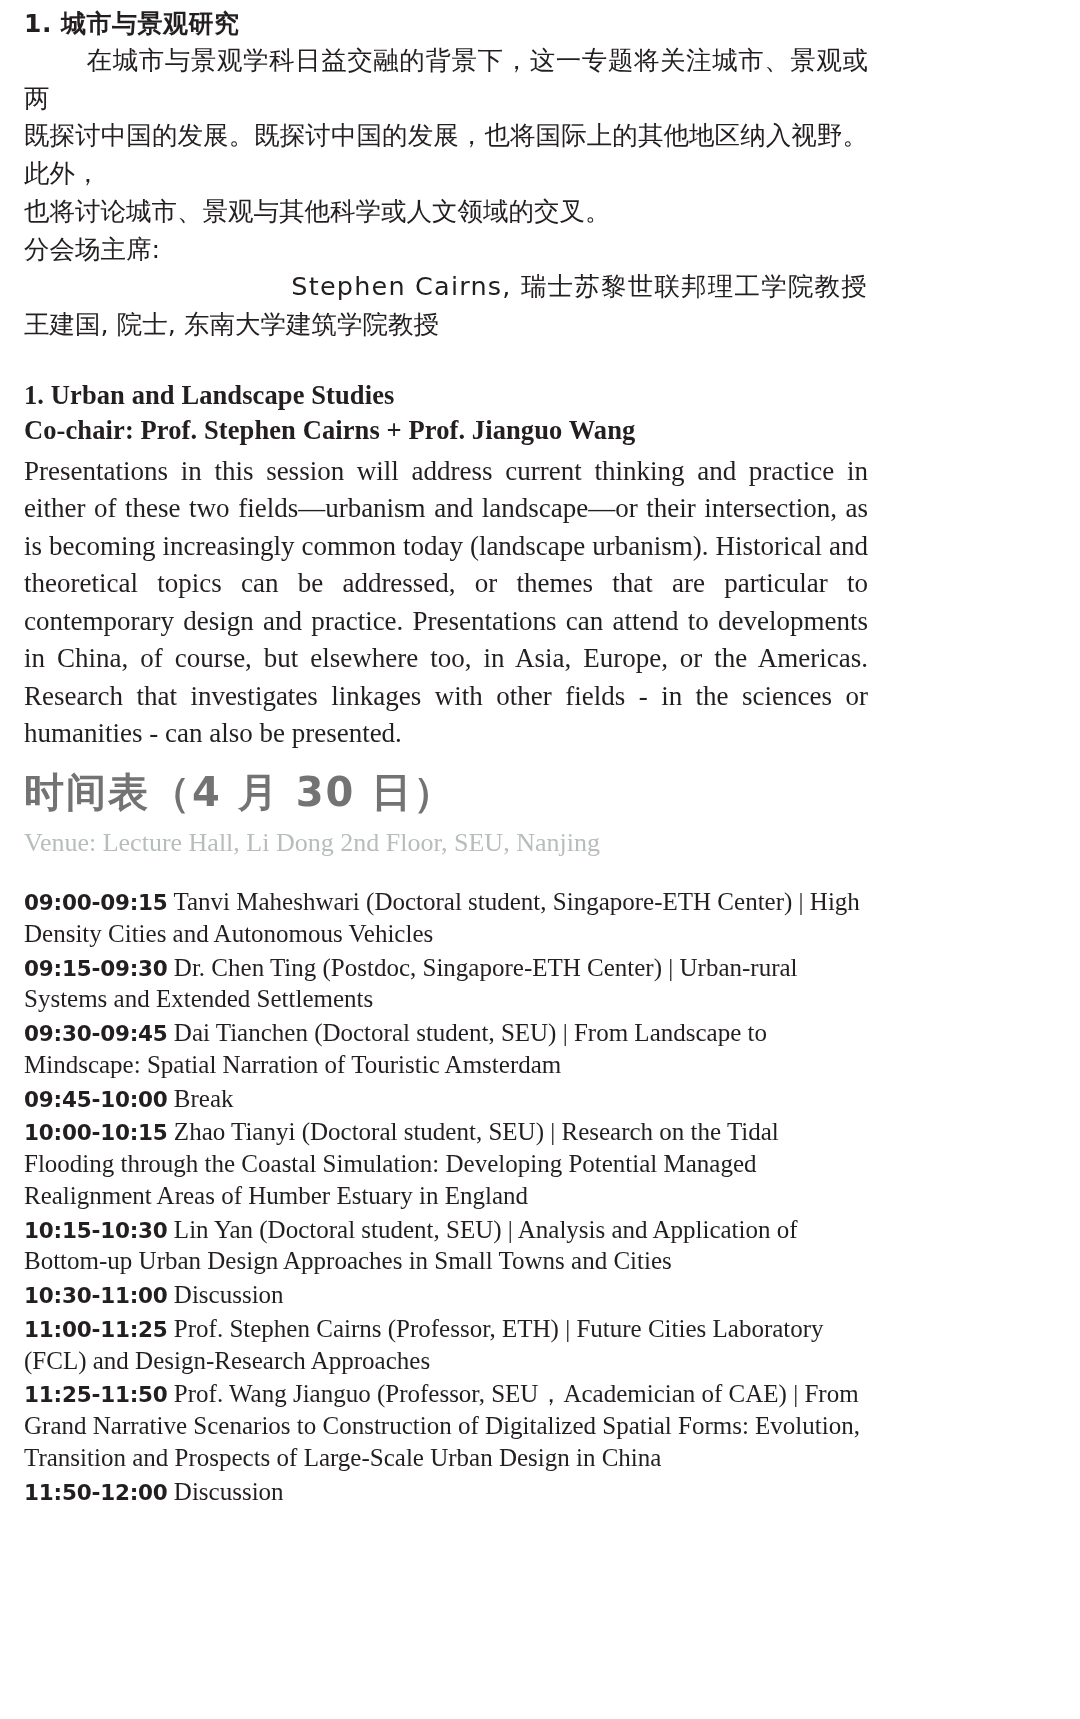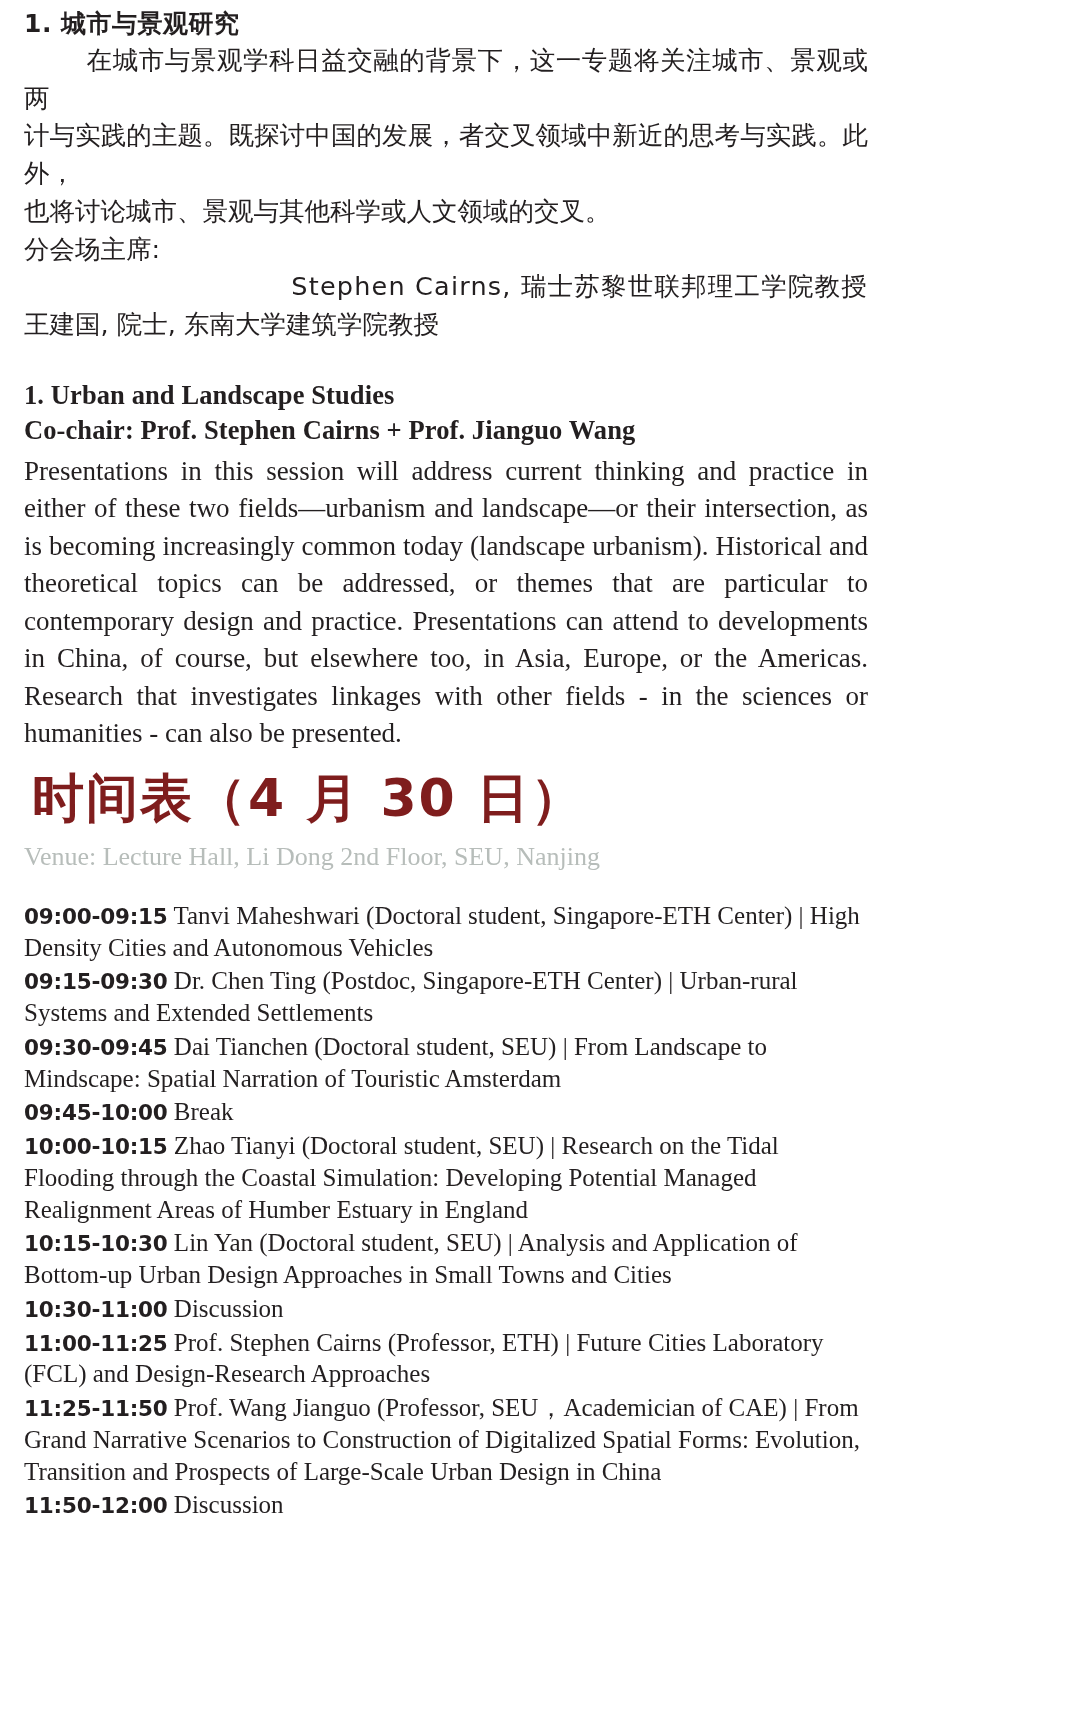--- a/index.html
+++ b/index.html
@@ -63,25 +63,25 @@
     line-height: 1.39;
     margin: 4px 0 0 0;
     text-align: justify;
   }
 
   
   .sched-wrap { margin-top: 16px; }
   .sched-cn {
     font-family: "DejaVu Sans", sans-serif;
     font-weight: bold;
-    font-size: 52px;
+    font-size: 40px;
     line-height: 1.15;
-    color: #7f1d1d;
+    color: #737373;
     letter-spacing: 2px;
-    margin: 8px;
+    margin: 0;
   }
   .sched-en {
     margin: 2px 0 0 0;
     line-height: 1.2;
     color: #9aa3a0;
     font-family: "Liberation Serif", serif;
     font-size: 26px;
   }
   .sched-en .bold-gray {
     font-family: "DejaVu Sans", sans-serif;
@@ -126,21 +126,21 @@
 </style>
 </head>
 <body>
 
 <div class="page">
 
   <h1 class="cn-heading">1. 城市与景观研究</h1>
 
   <div>
     <p class="cn-para"><span class="indent"></span><span>在城市与景观学科日益交融的背景下，这一专题将关注城市、景观或两</span></p>
-    <p class="cn-para">计与实践的主题。既探讨中国的发展，者交叉领域中新近的思考与实践。此外，</p>
+    <p class="cn-para">既探讨中国的发展。既探讨中国的发展，也将国际上的其他地区纳入视野。此外，</p>
     <p class="cn-para">也将讨论城市、景观与其他科学或人文领域的交叉。</p>
   </div>
 
   <p class="cn-line">分会场主席:</p>
   <p class="cn-line latin-sp">Stephen Cairns, 瑞士苏黎世联邦理工学院教授</p>
   <p class="cn-line">王建国, 院士, 东南大学建筑学院教授</p>
 
   <div class="gap-1"></div>
 
   <h2 class="en-title">1. Urban and Landscape Studies</h2>

